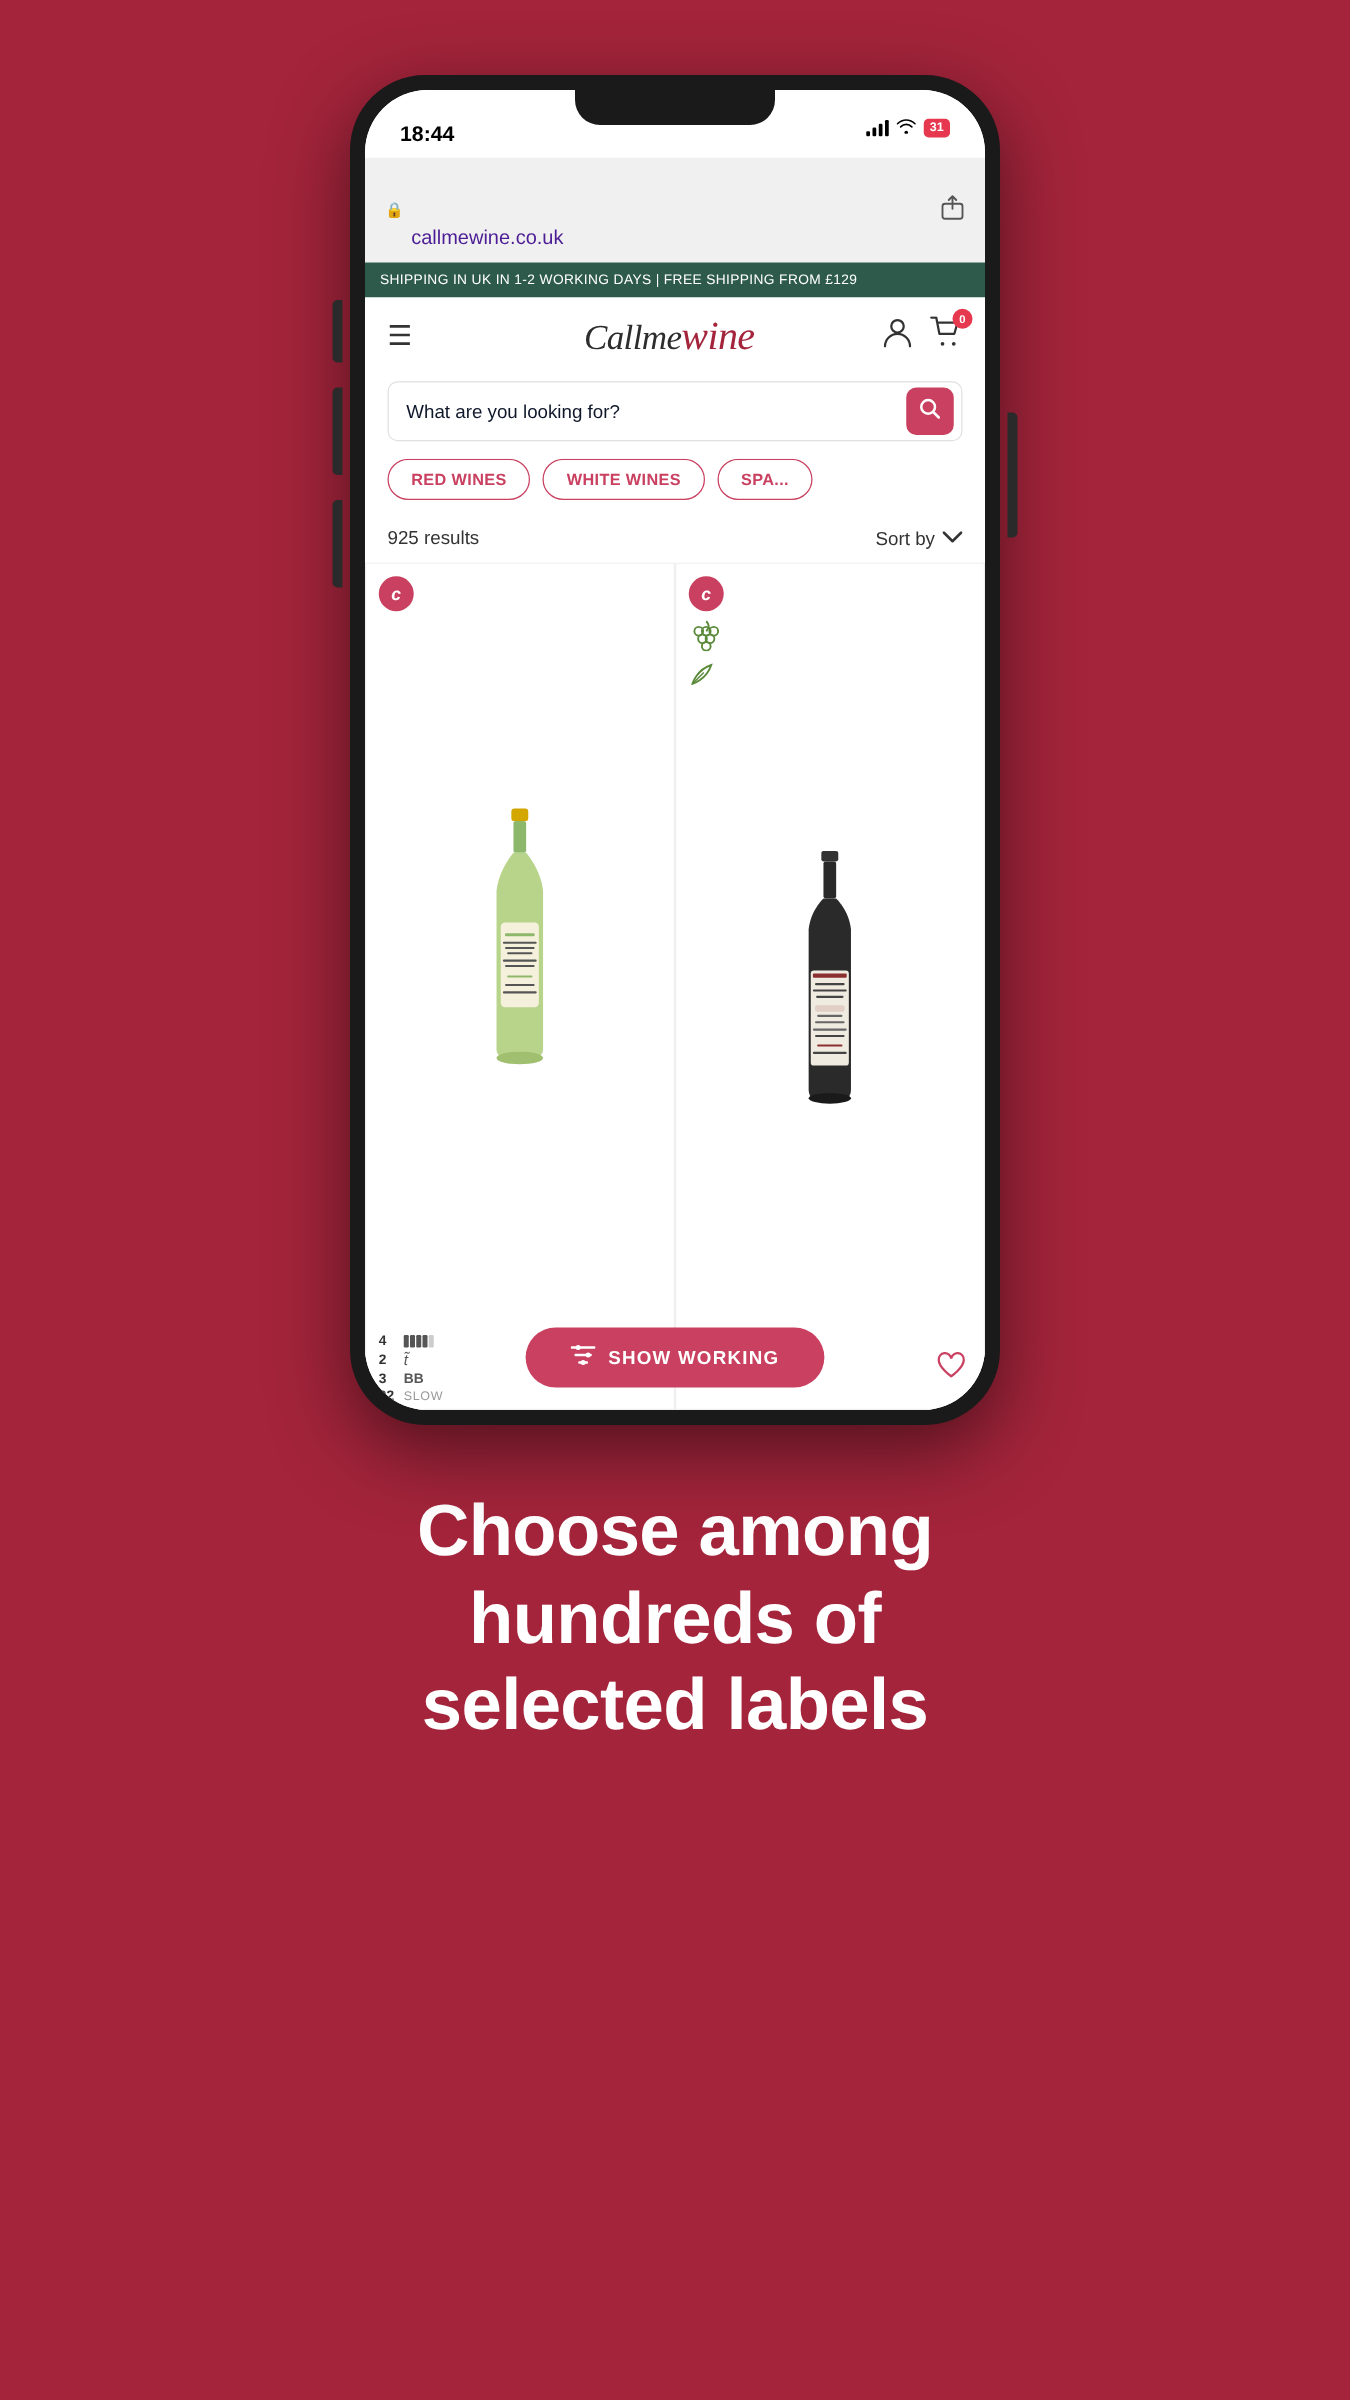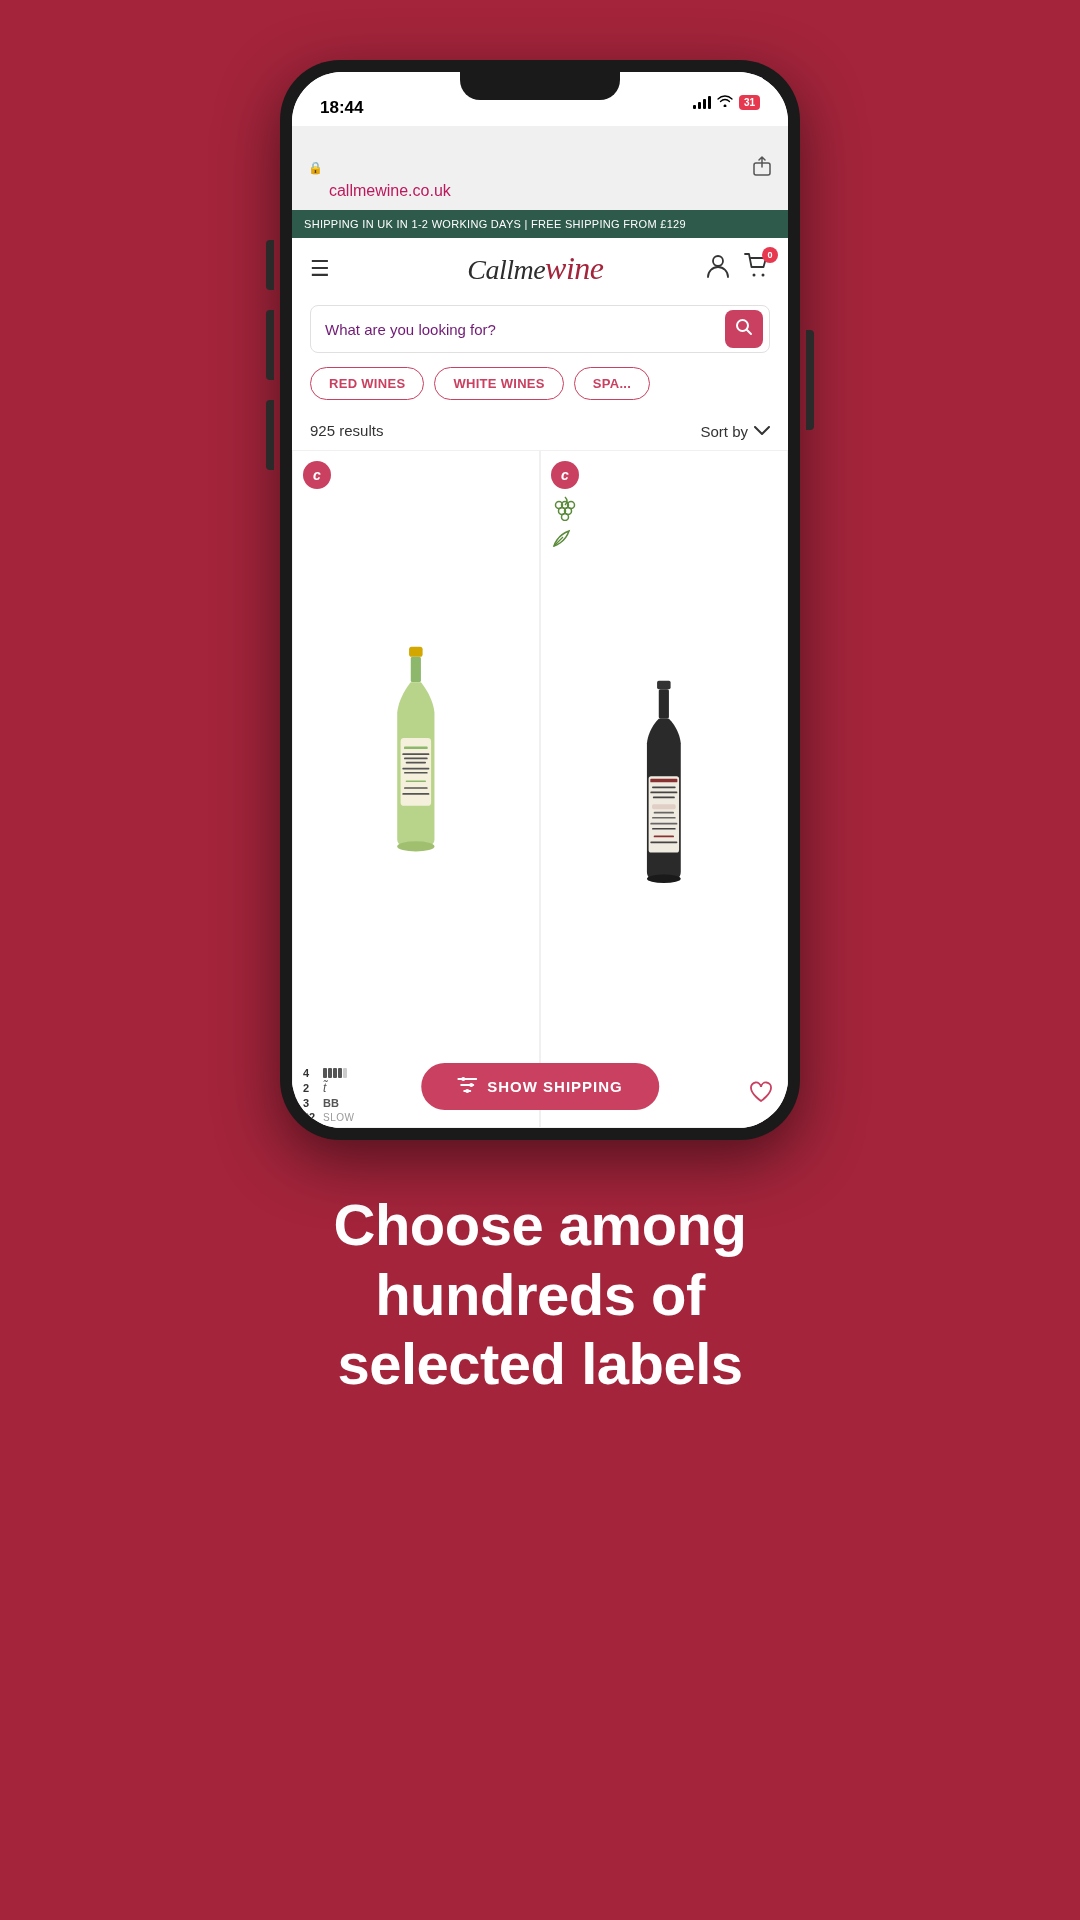--- a/index.html
+++ b/index.html
@@ -118,21 +118,21 @@
       flex: 1;
     }
 
     .lock-icon {
       font-size: 12px;
       color: #555;
     }
 
     .url-text {
       font-size: 16px;
-      color: #be185d;
+      color: #4c1d95;
       margin-top: 46px;
     }
 
     .share-icon {
       font-size: 18px;
       color: #555;
     }
 
     
     .promo-banner {
@@ -209,21 +209,21 @@
       border-radius: 8px;
       display: flex;
       align-items: center;
       padding: 10px 14px;
       background: #fff;
     }
 
     .search-placeholder {
       flex: 1;
       font-size: 15px;
-      color: #701a75;
+      color: #0f172a;
     }
 
     .search-btn {
       background: #c94060;
       border: none;
       border-radius: 8px;
       width: 38px;
       height: 38px;
       display: flex;
       align-items: center;
@@ -706,21 +706,21 @@
 
       <button class="show-filters-btn">
         <span>
           <svg width="20" height="16" viewBox="0 0 20 16" fill="none">
             <path d="M1 2h18M4 8h12M7 14h6" stroke="#fff" stroke-width="2" stroke-linecap="round"></path>
             <circle cx="6" cy="2" r="2" fill="#fff"></circle>
             <circle cx="14" cy="8" r="2" fill="#fff"></circle>
             <circle cx="10" cy="14" r="2" fill="#fff"></circle>
           </svg>
         </span>
-        <span>SHOW SHIPPING</span>
+        <span>SHOW WORKING</span>
       </button>
 
     </div>
 
   </div>
 </div>
 
 <div class="bottom-text">
   <h2>
     <span>Choose among</span><br>

